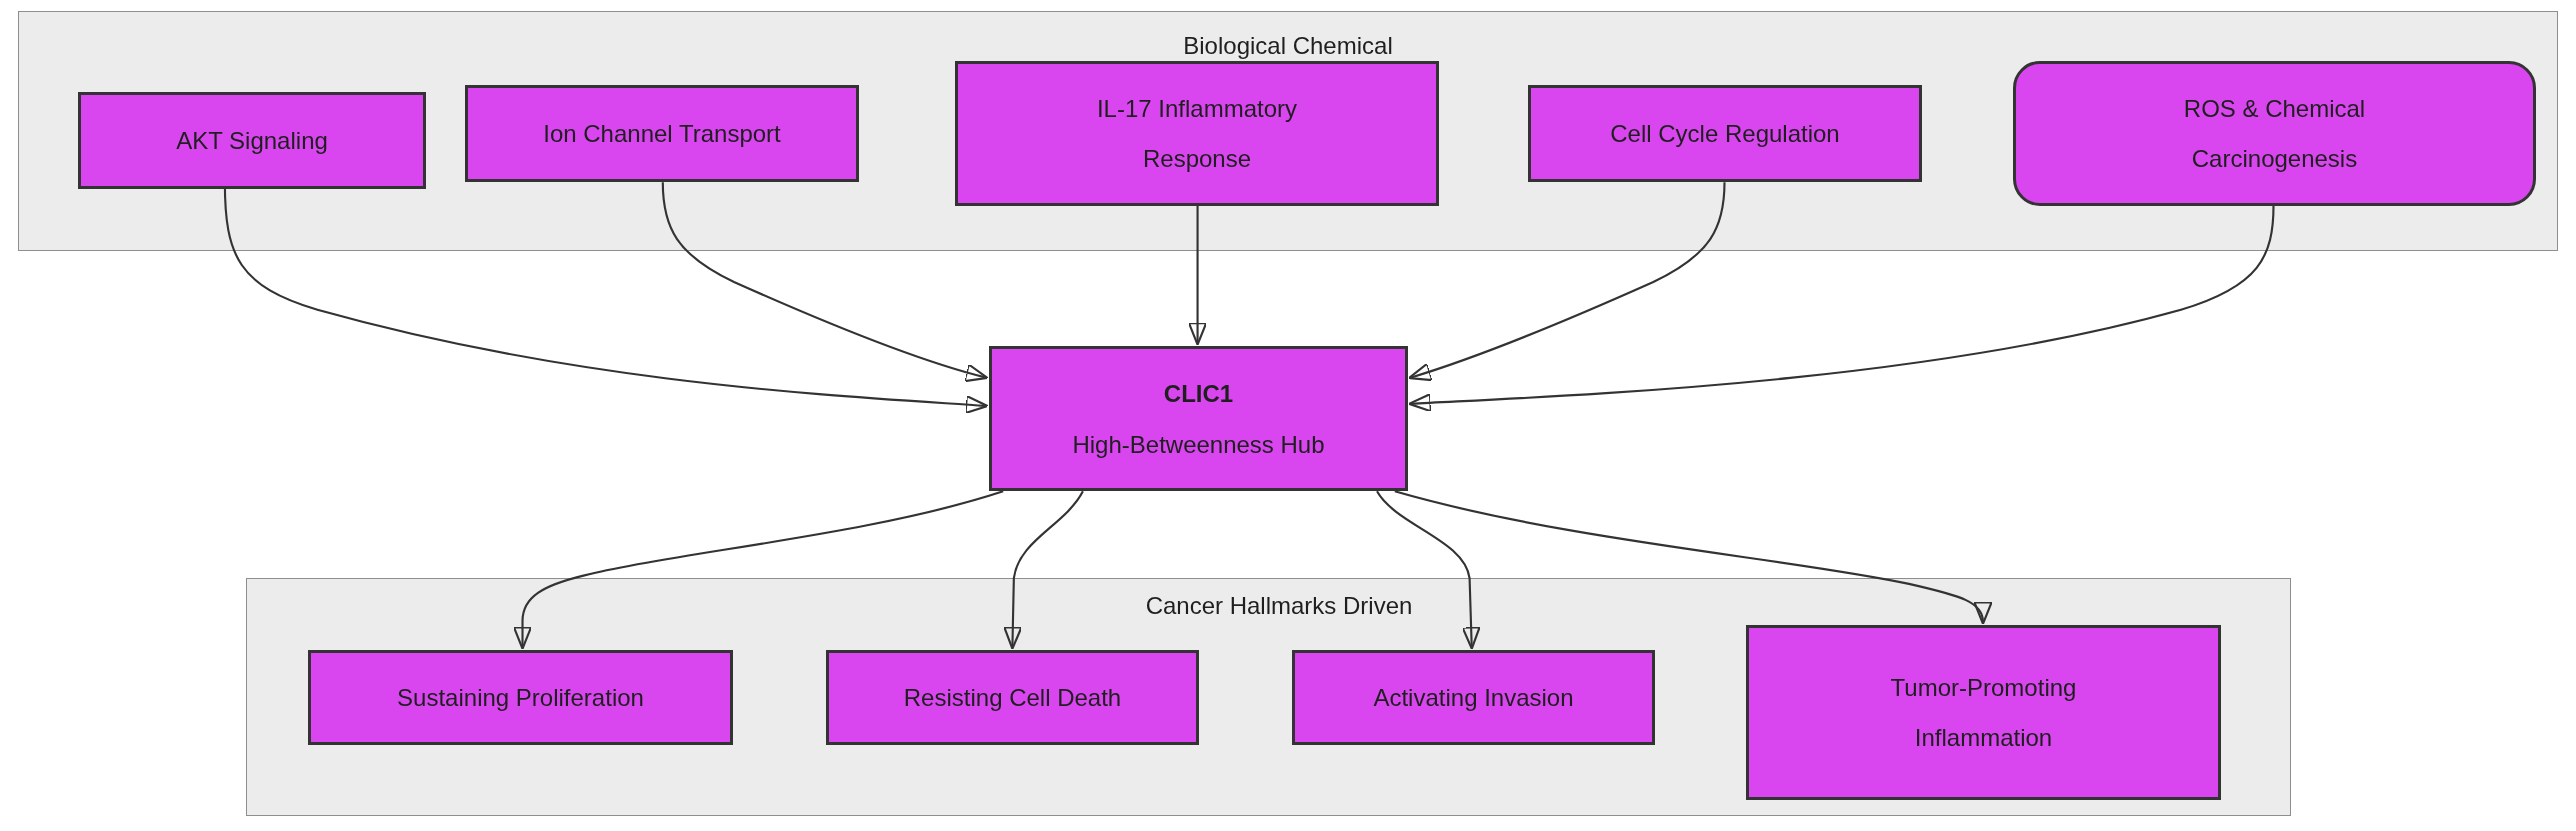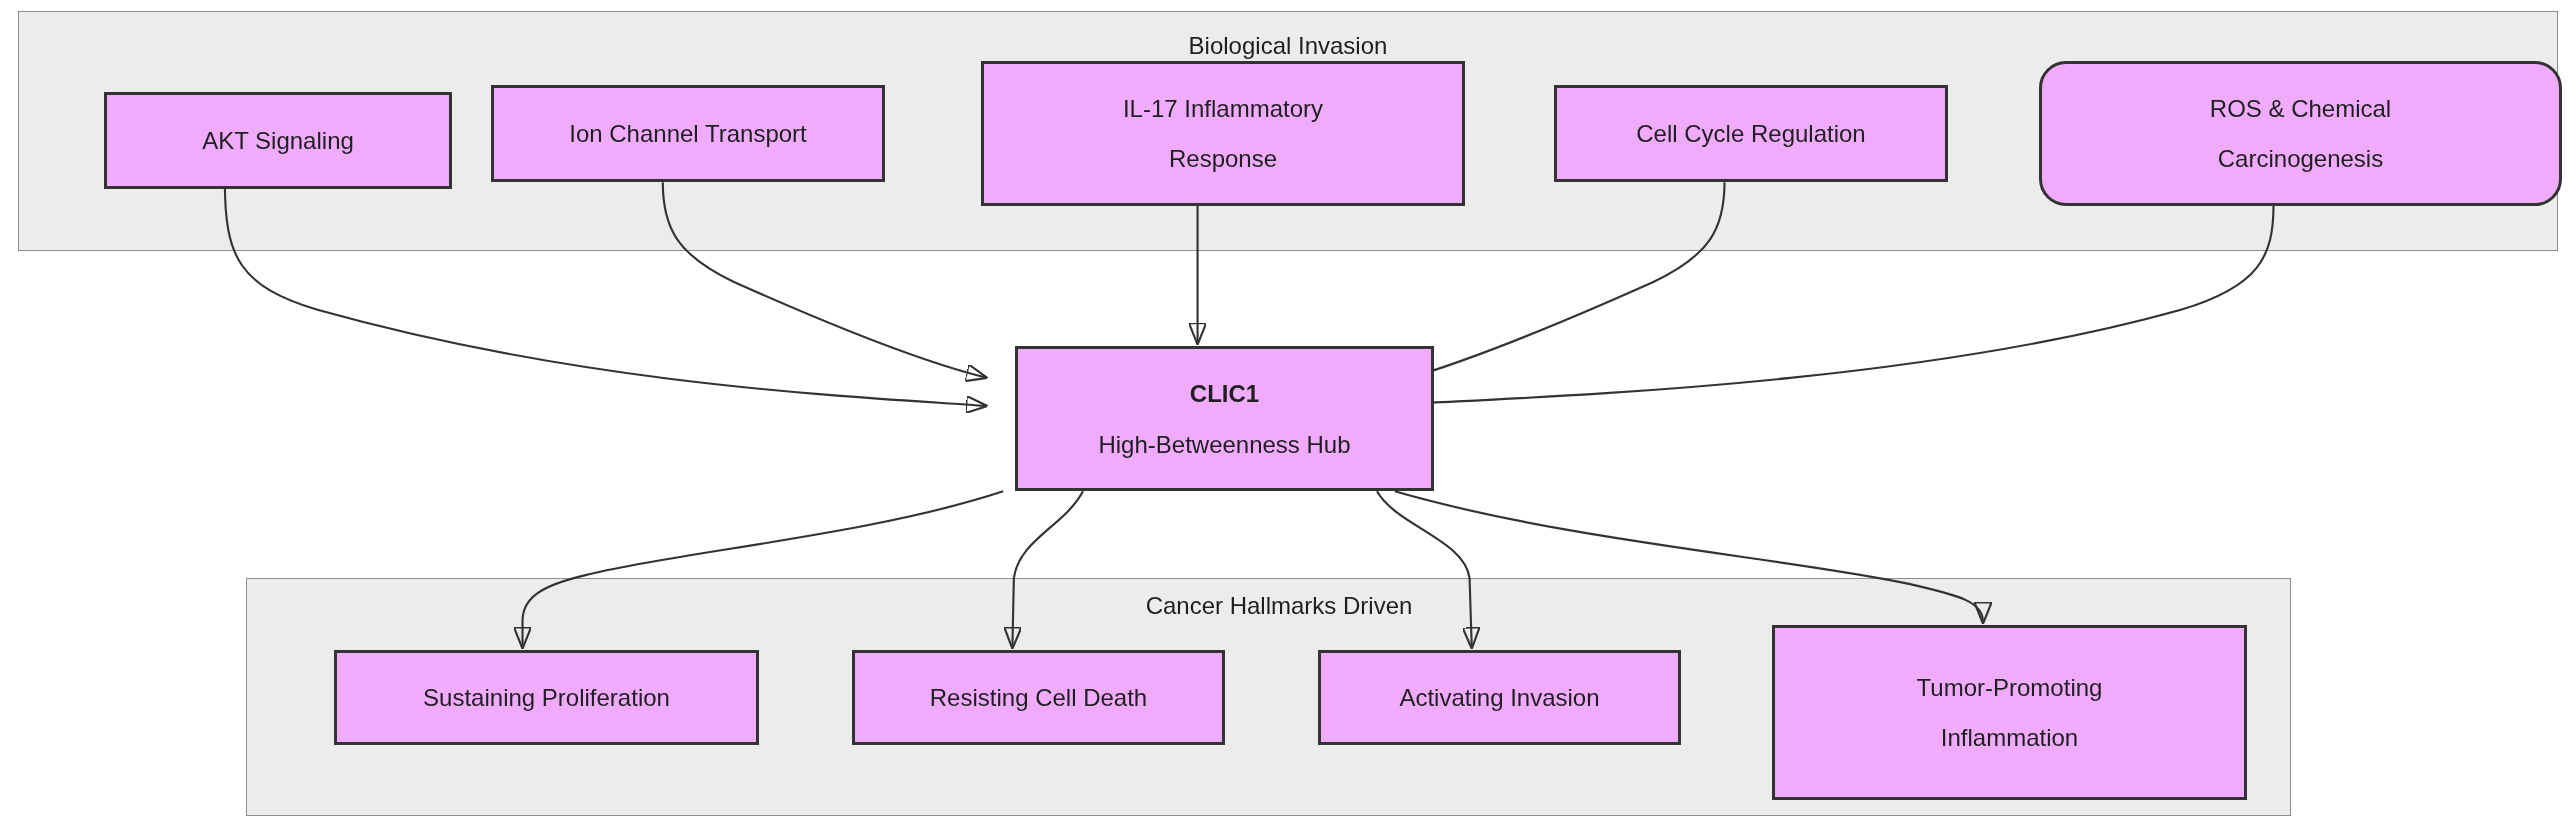--- a/index.html
+++ b/index.html
@@ -30,47 +30,46 @@
     left: 0; top: 0;
     z-index: 1;
   }
   .edges path {
     fill: none;
     stroke: #333333;
     stroke-width: 3px;
   }
   .node {
     position: absolute;
-    background: #f0abfc;
+    background: #d946ef;
     border: 3.6px solid #333333;
     box-sizing: border-box;
     display: flex;
     flex-direction: column;
     align-items: center;
     justify-content: center;
     text-align: center;
     font-size: 24px;
     color: #1f1f1f;
     z-index: 2;
-    margin-left: 26px;
   }
   .node-label {
     white-space: pre-line;
     line-height: 50px;
   }
   .hub-title { font-weight: bold; line-height: 51px; }
   .hub-subtitle { line-height: 51px; }
 </style>
 </head>
 <body>
 
 <div class="canvas">
 
   <div class="cluster" style="left:18px; top:10.7px; width:2540px; height:240px;">
-    <div class="cluster-label" style="top:20px;">Biological Invasion</div>
+    <div class="cluster-label" style="top:20px;">Biological Chemical</div>
   </div>
 
   <div class="cluster" style="left:246px; top:578px; width:2045px; height:238px;">
     <div class="cluster-label" style="top:13px;padding-left:21px;">Cancer Hallmarks Driven</div>
   </div>
 
   <svg class="edges" width="2576" height="831" viewBox="0 0 3616 1167">
     <defs>
       <marker id="arrow" markerUnits="userSpaceOnUse" markerWidth="30" markerHeight="24" refX="27" refY="12" orient="auto">
         <path d="M0,0 L30,12 L0,24 Z" fill="#333333" stroke="none"></path>

